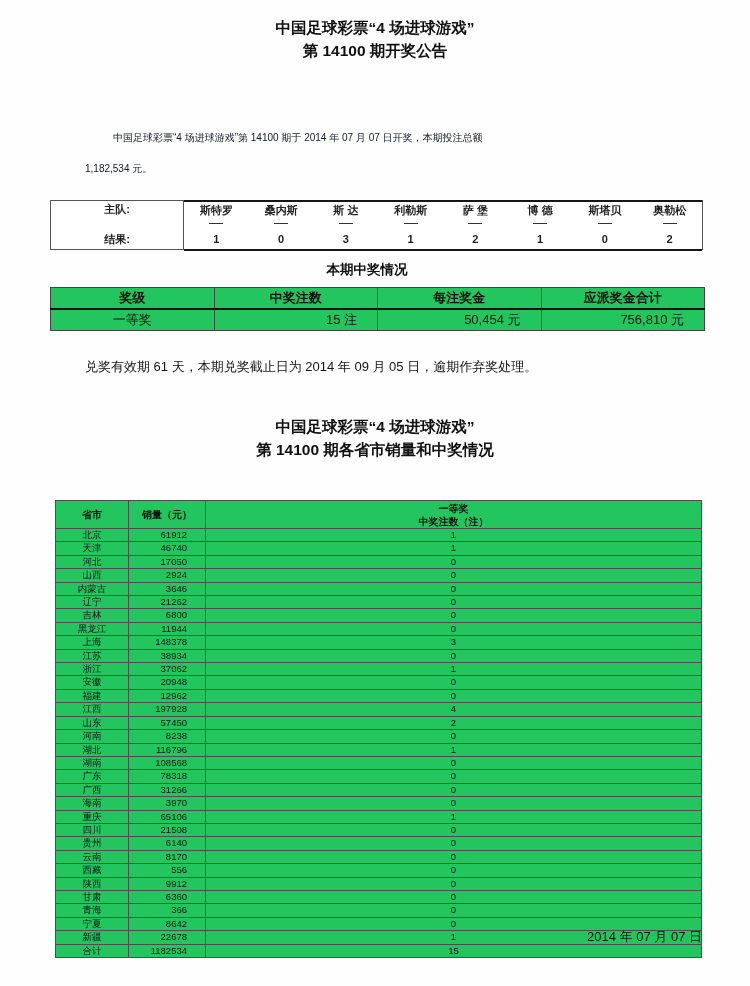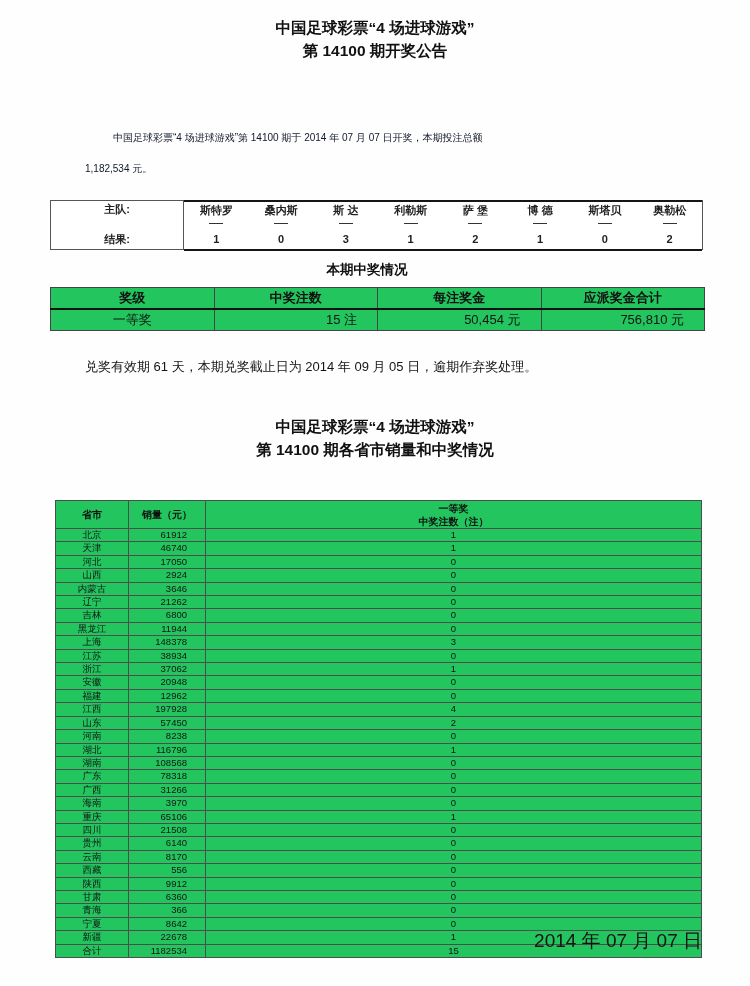--- a/index.html
+++ b/index.html
@@ -154,21 +154,21 @@
     padding: 0;
   }
   .province-table tbody td:nth-child(1) { text-align: center; }
   .province-table tbody td:nth-child(2) { text-align: right; padding-right: 18px; }
   .province-table tbody td:nth-child(3) { text-align: center; }
 
   
   .footer-date {
     position: absolute;
     top: 928px; right: 48px;
-    font-size: 19px;
+    font-size: 13px;
     color: #141414;
   }
 </style>
 </head>
 <body>
 
 <div class="page">
 
   <div class="doc-title doc-title--first">
     <div>中国足球彩票“4 场进球游戏”</div>

